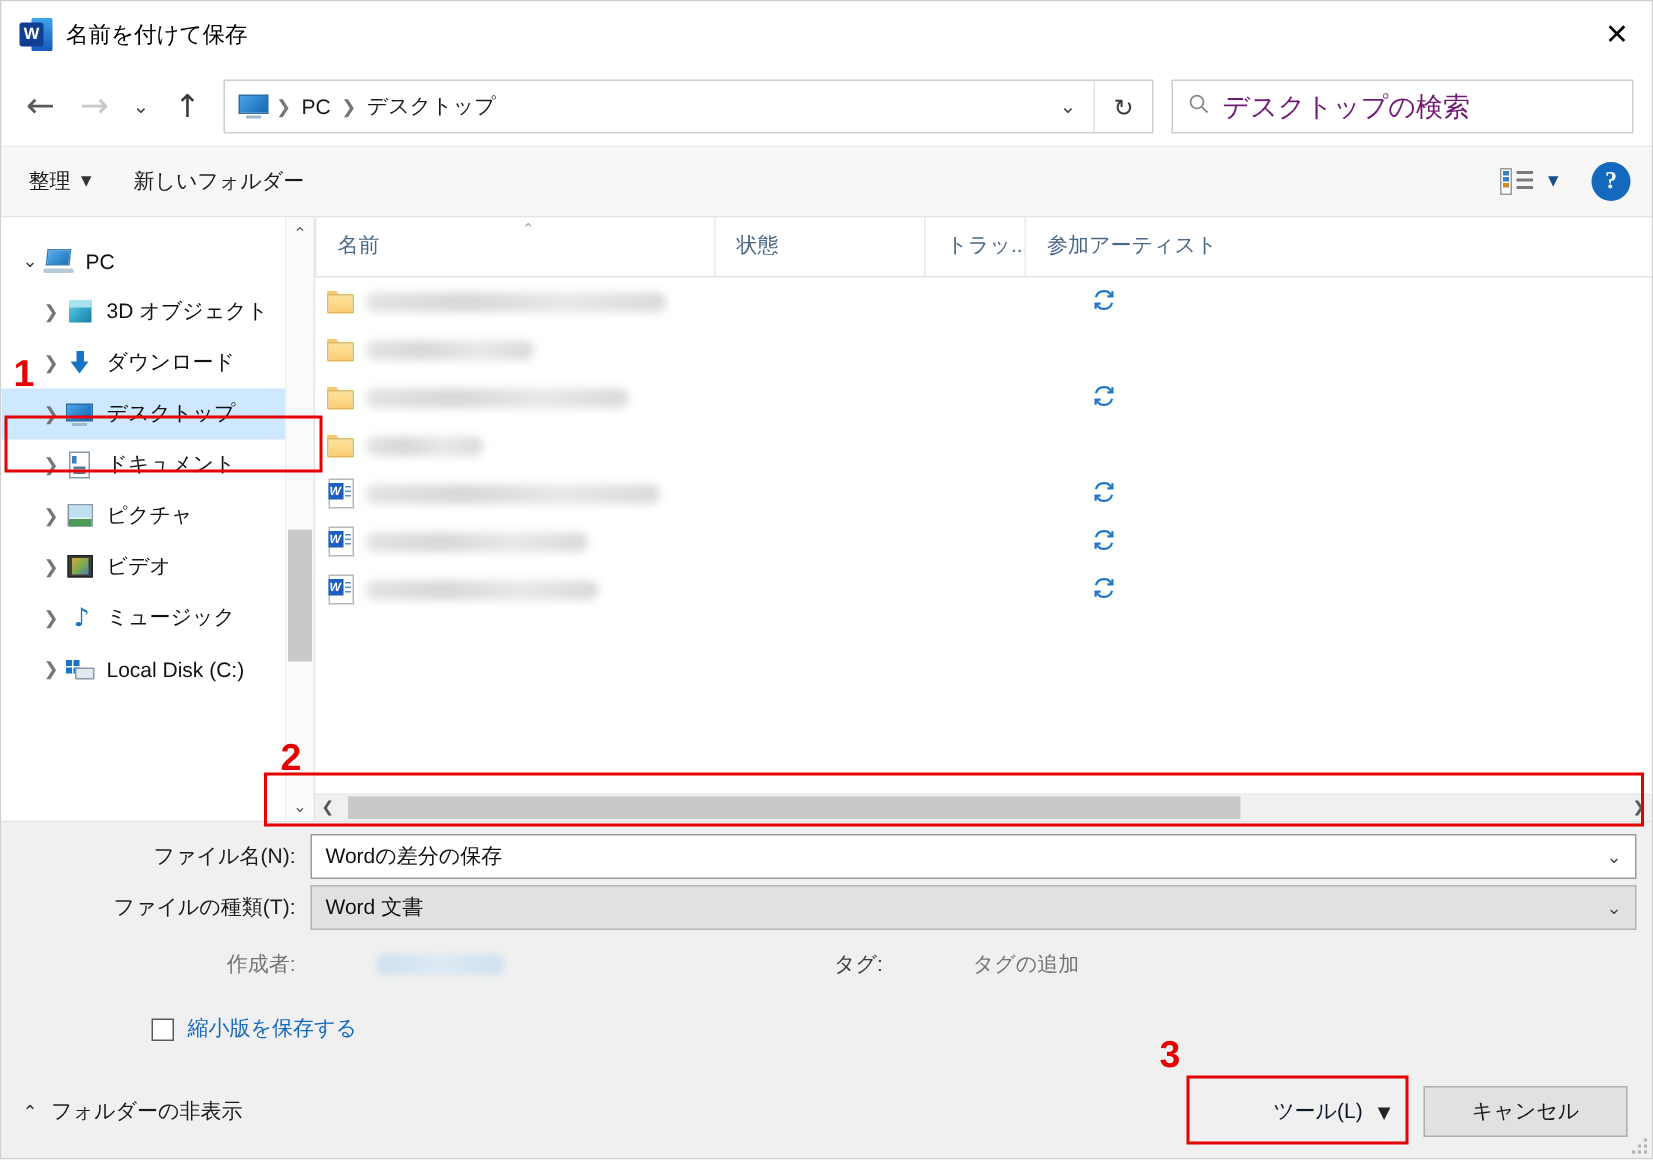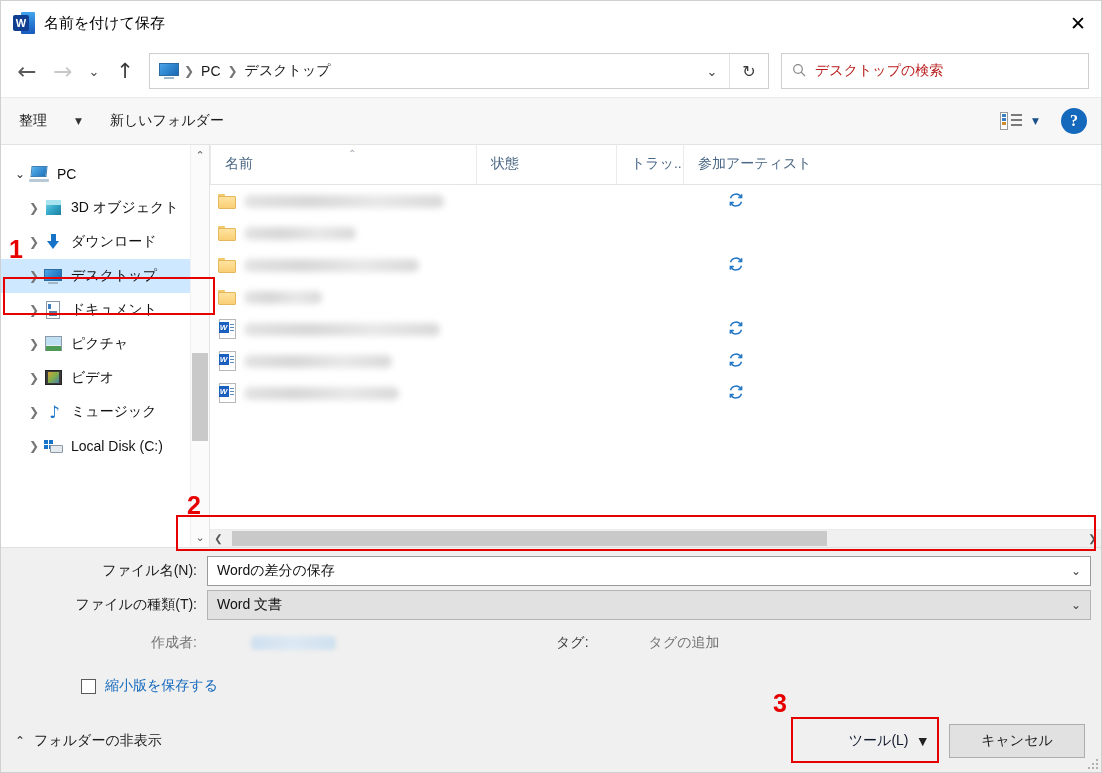--- a/index.html
+++ b/index.html
@@ -108,32 +108,32 @@
     width: 38px; height: 34px; display: flex; align-items: center; justify-content: center;
     color: #3b3b3b; font-size: 16px; border-left: 1px solid #e2e2e2;
     flex: 0 0 38px; font-family: "DejaVu Sans", sans-serif;
   }
   .searchbox {
     width: 308px; flex: 0 0 308px; height: 36px; margin-left: 12px;
     border: 1px solid #cfcfcf; background: #fff; box-sizing: border-box;
     display: flex; align-items: center; padding-left: 10px;
   }
   .search-icon { color: #888; font-size: 14px; margin-right: 9px; font-family:"DejaVu Sans",sans-serif;}
-  .search-ph { color: #b91c1c; font-size: 14px; }
+  .search-ph { color: #701a75; font-size: 18px; }
 
   
   .cmdbar {
     height: 48px; flex: 0 0 48px;
     background: #f7f7f7; border-top: 1px solid #ebebeb; border-bottom: 1px solid #e3e3e3;
     display: flex; align-items: center; box-sizing: border-box;
     padding: 0 14px 0 18px;
   }
   .cmd-item {
     font-size: 14px; color: #1a1a1a; display: flex; align-items: center;
-    margin-right: 28px; white-space: nowrap; gap: 21px;
+    margin-right: 28px; white-space: nowrap;
   }
   .cmd-caret { font-size: 9px; margin-left: 7px; color: #333; font-family:"DejaVu Sans",sans-serif;}
   .cmd-spacer { flex: 1 1 auto; }
   .view-icon {
     width: 22px; height: 18px; position: relative; margin-right: 10px;
   }
   .view-icon .bx {
     position: absolute; left: 0; width: 8px; height: 18px;
     border: 1px solid #9a9a9a; box-sizing: border-box; background:#fff;
   }
@@ -601,21 +601,21 @@
     </div>
 
     <div class="form-row" style="height:38px;gap:36px;">
       <div class="form-label gray">作成者:</div>
       <div class="author-blur" style="background:linear-gradient(90deg,#cfe0ef,#dde9f3,#cfe0ef);filter:blur(2px);"></div>
       <div style="width:148px;"></div>
       <div class="tag-label">タグ:</div>
       <div class="tag-link">タグの追加</div>
     </div>
 
-    <div class="cb-row" style="height:48px;padding-left:80px;box-sizing:border-box;">
+    <div class="cb-row" style="height:48px;padding-left:100px;box-sizing:border-box;">
       <div class="checkbox"></div>
       <div class="cb-label">縮小版を保存する</div>
     </div>
 
     <div class="footer" style="height:62px;">
       <div class="foldertoggle">
         <span class="ft-caret">⌃</span>
         <span>フォルダーの非表示</span>
       </div>
       <div class="footer-spacer"></div>

